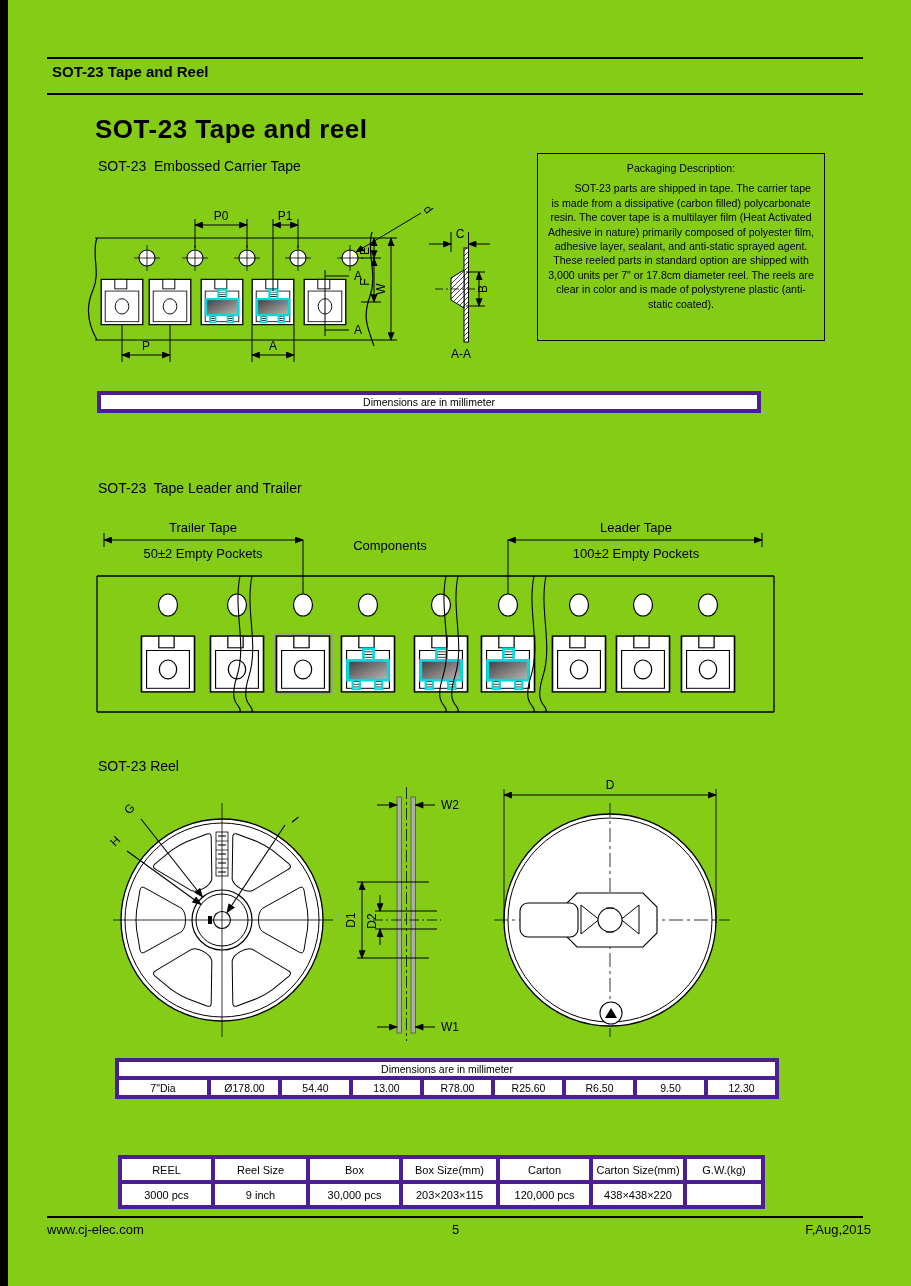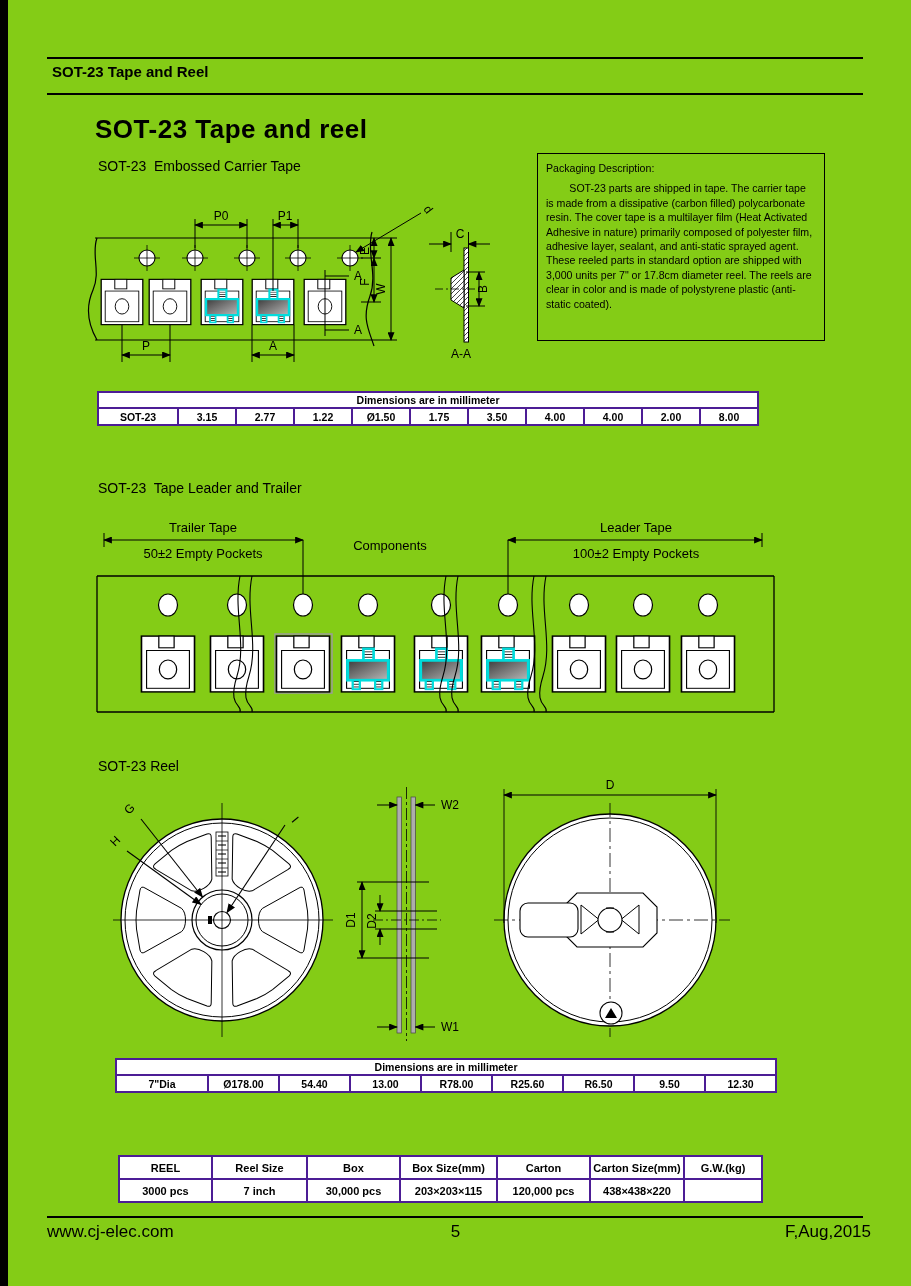--- a/index.html
+++ b/index.html
@@ -4,32 +4,32 @@
 <style>
   html,body{margin:0;padding:0;background:#e8e8e8;}
   .page{position:relative;width:911px;height:1286px;background:#84cc16;overflow:hidden;
         font-family:"Liberation Sans",sans-serif;color:#000;}
   .edgebar{position:absolute;left:0;top:0;width:8px;height:1286px;background:#000;}
   .hrule{position:absolute;left:47px;width:816px;height:2px;background:#000;}
   .hdr-title{position:absolute;left:52px;top:63px;font-size:15px;font-weight:bold;}
   .doc-title{position:absolute;left:95px;top:114px;font-size:26px;font-weight:bold;letter-spacing:0.5px;}
   .sec-h{position:absolute;font-size:14px;white-space:pre;}
   .pkgbox{position:absolute;left:537px;top:153px;width:288px;height:188px;border:1px solid #000;
-          padding:7px 8px 0 8px;box-sizing:border-box;font-size:10.6px;line-height:1.36;}
+          padding:7px 8px 0 8px;box-sizing:border-box;font-size:10.6px;line-height:1.36;text-align:center;}
   .pkgbox .bd{text-indent:2.2em;margin-top:6px;}
   svg text{font-family:"Liberation Sans",sans-serif;font-size:12px;fill:#000;}
   svg .big{font-size:13px;}
   .dtab{position:absolute;border-collapse:collapse;table-layout:fixed;background:#fff;
         border:2px solid #000;text-align:center;}
-  .dtab td{border:2px solid #4c1d95;padding:0;overflow:hidden;white-space:nowrap;font-weight:bold;}
+  .dtab td{border:4px solid #4c1d95;padding:0;overflow:hidden;white-space:nowrap;}
   #t1 td,#t2 td{height:15px;font-size:10.5px;}
   #t1 td.cap,#t2 td.cap{height:14px;}
   #t3 td{height:21px;font-size:11px;text-align:center;}
   .footer-line{top:1216px;}
-  .foot{position:absolute;top:1222px;font-size:17px;}
+  .foot{position:absolute;top:1222px;font-size:13px;}
   .foot.l{left:47px;} .foot.c{left:0;width:911px;text-align:center;} .foot.r{right:40px;}
 </style>
 </head>
 <body>
 
 <div class="page">
   <div class="edgebar"></div>
 
   <div class="hrule" style="top:57px"></div>
   <div class="hdr-title">SOT-23 Tape and Reel</div>
@@ -162,33 +162,20 @@
   </svg>
 
   <table id="t1" class="dtab" style="left:97px;top:391px;width:661px">
     <colgroup>
         <col style="width:80px">
         <col span="10" style="width:58px">
       </colgroup>
   <tbody>
         <tr>
           <td class="cap" colspan="11">Dimensions are in millimeter</td>
-        </tr>
-        <tr>
-          <td>SOT-23</td>
-          <td>3.15</td>
-          <td>2.77</td>
-          <td>1.22</td>
-          <td>Ø1.50</td>
-          <td>1.75</td>
-          <td>3.50</td>
-          <td>4.00</td>
-          <td>4.00</td>
-          <td>2.00</td>
-          <td>8.00</td>
         </tr>
       </tbody>
     </table>
 
   <div class="sec-h" style="left:98px;top:480px">SOT-23  Tape Leader and Trailer</div>
 
   <svg style="position:absolute;left:90px;top:518px" width="690" height="200" viewBox="0 0 690 200">
     <g stroke="#000" stroke-width="1" fill="none">
       <line x1="14" y1="15" x2="14" y2="29"></line>
       <line x1="14" y1="22" x2="213" y2="22" marker-start="url(#ar)" marker-end="url(#ar)"></line>
@@ -378,21 +365,21 @@
           <td class="hd">REEL</td>
           <td class="hd">Reel Size</td>
           <td class="hd">Box</td>
           <td class="hd">Box Size(mm)</td>
           <td class="hd">Carton</td>
           <td class="hd">Carton Size(mm)</td>
           <td class="hd">G.W.(kg)</td>
         </tr>
         <tr>
           <td>3000 pcs</td>
-          <td>7 inch</td>
+          <td>9 inch</td>
           <td>30,000 pcs</td>
           <td>203×203×115</td>
           <td>120,000 pcs</td>
           <td>438×438×220</td>
           <td></td>
         </tr>
       </tbody>
     </table>
 
   <div class="hrule footer-line"></div>

